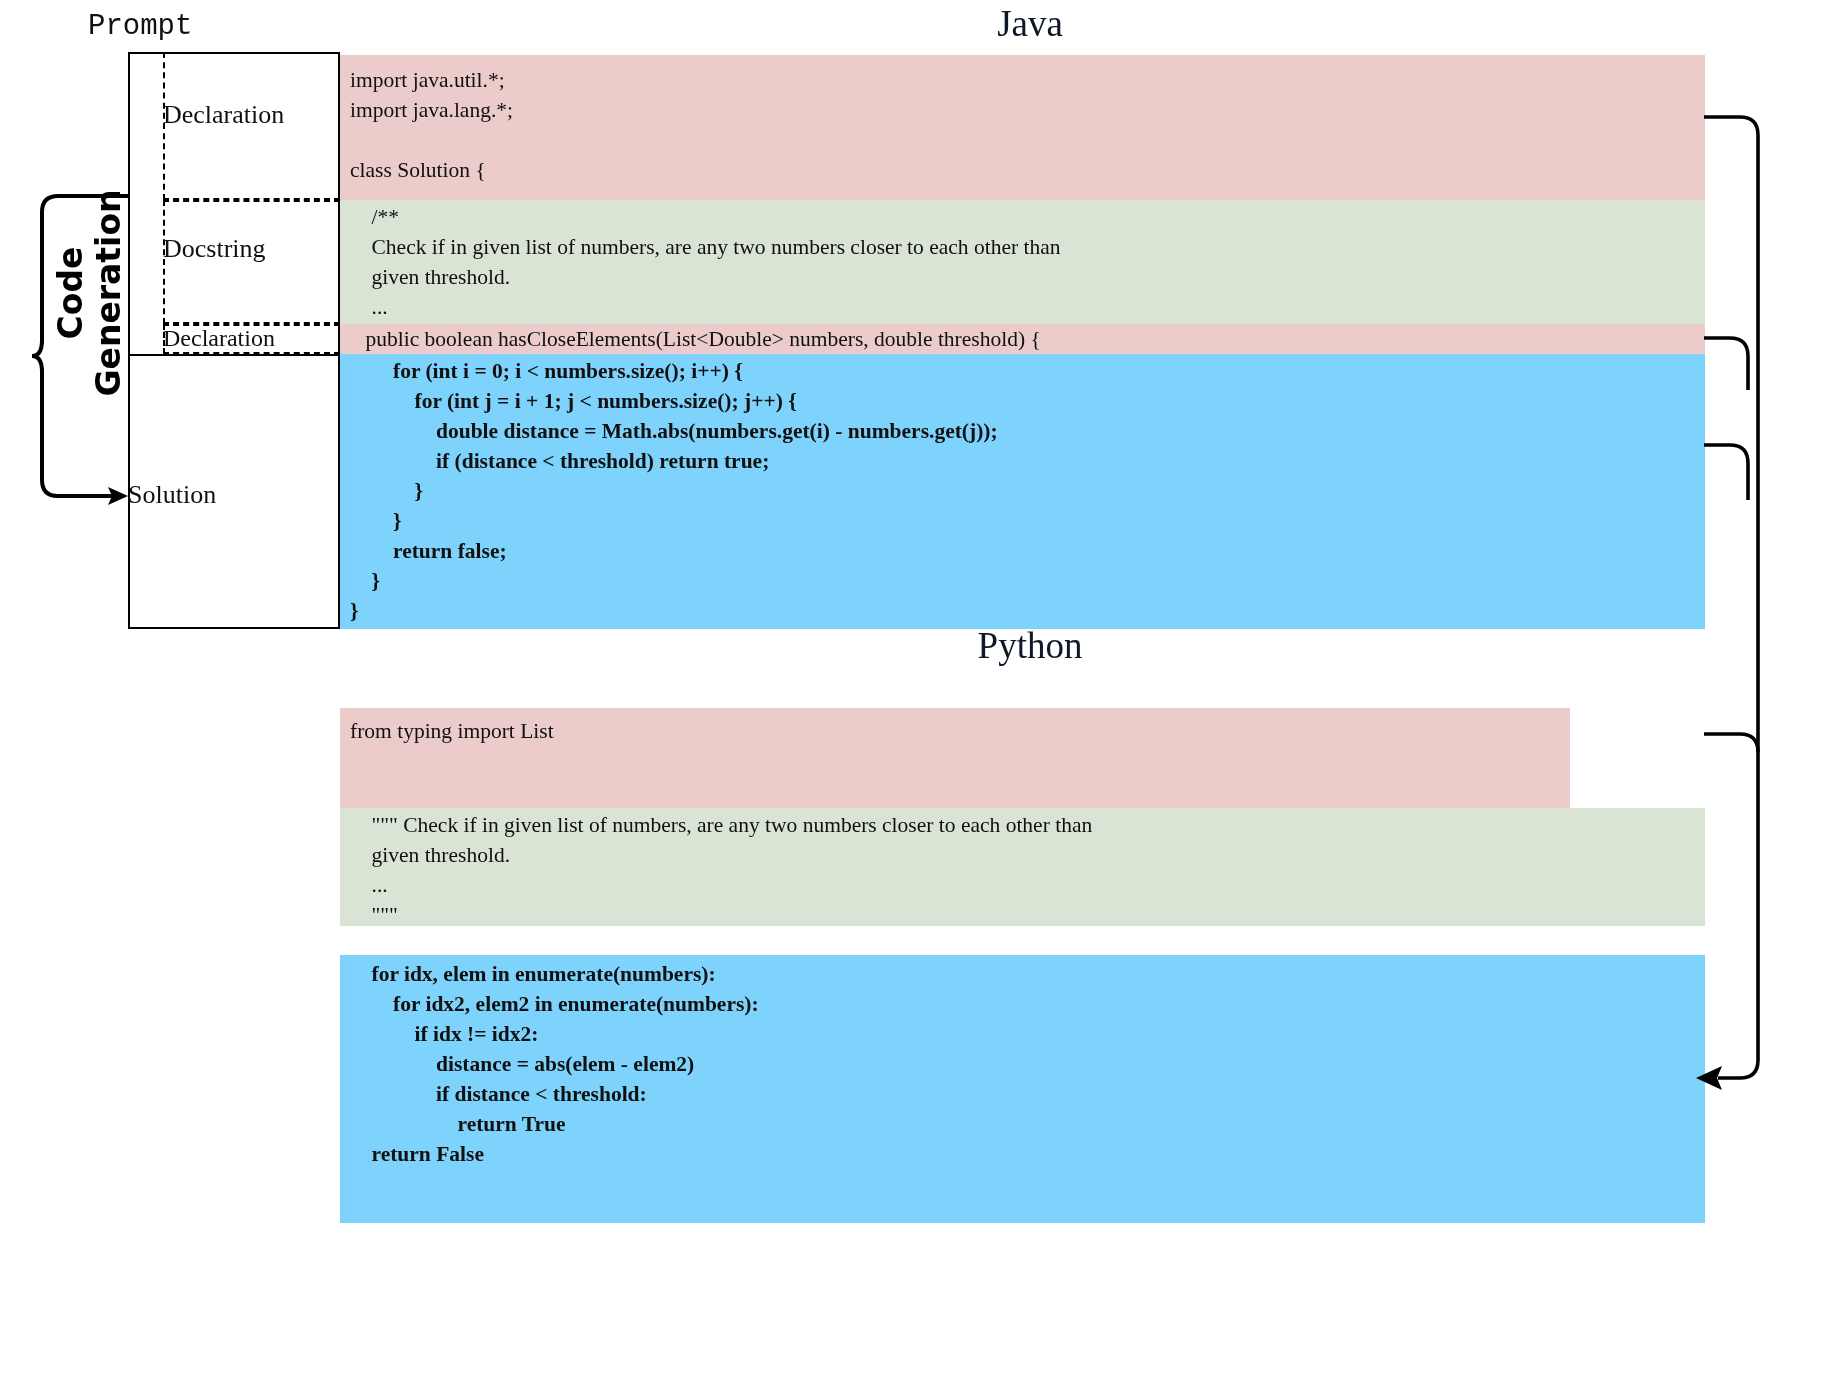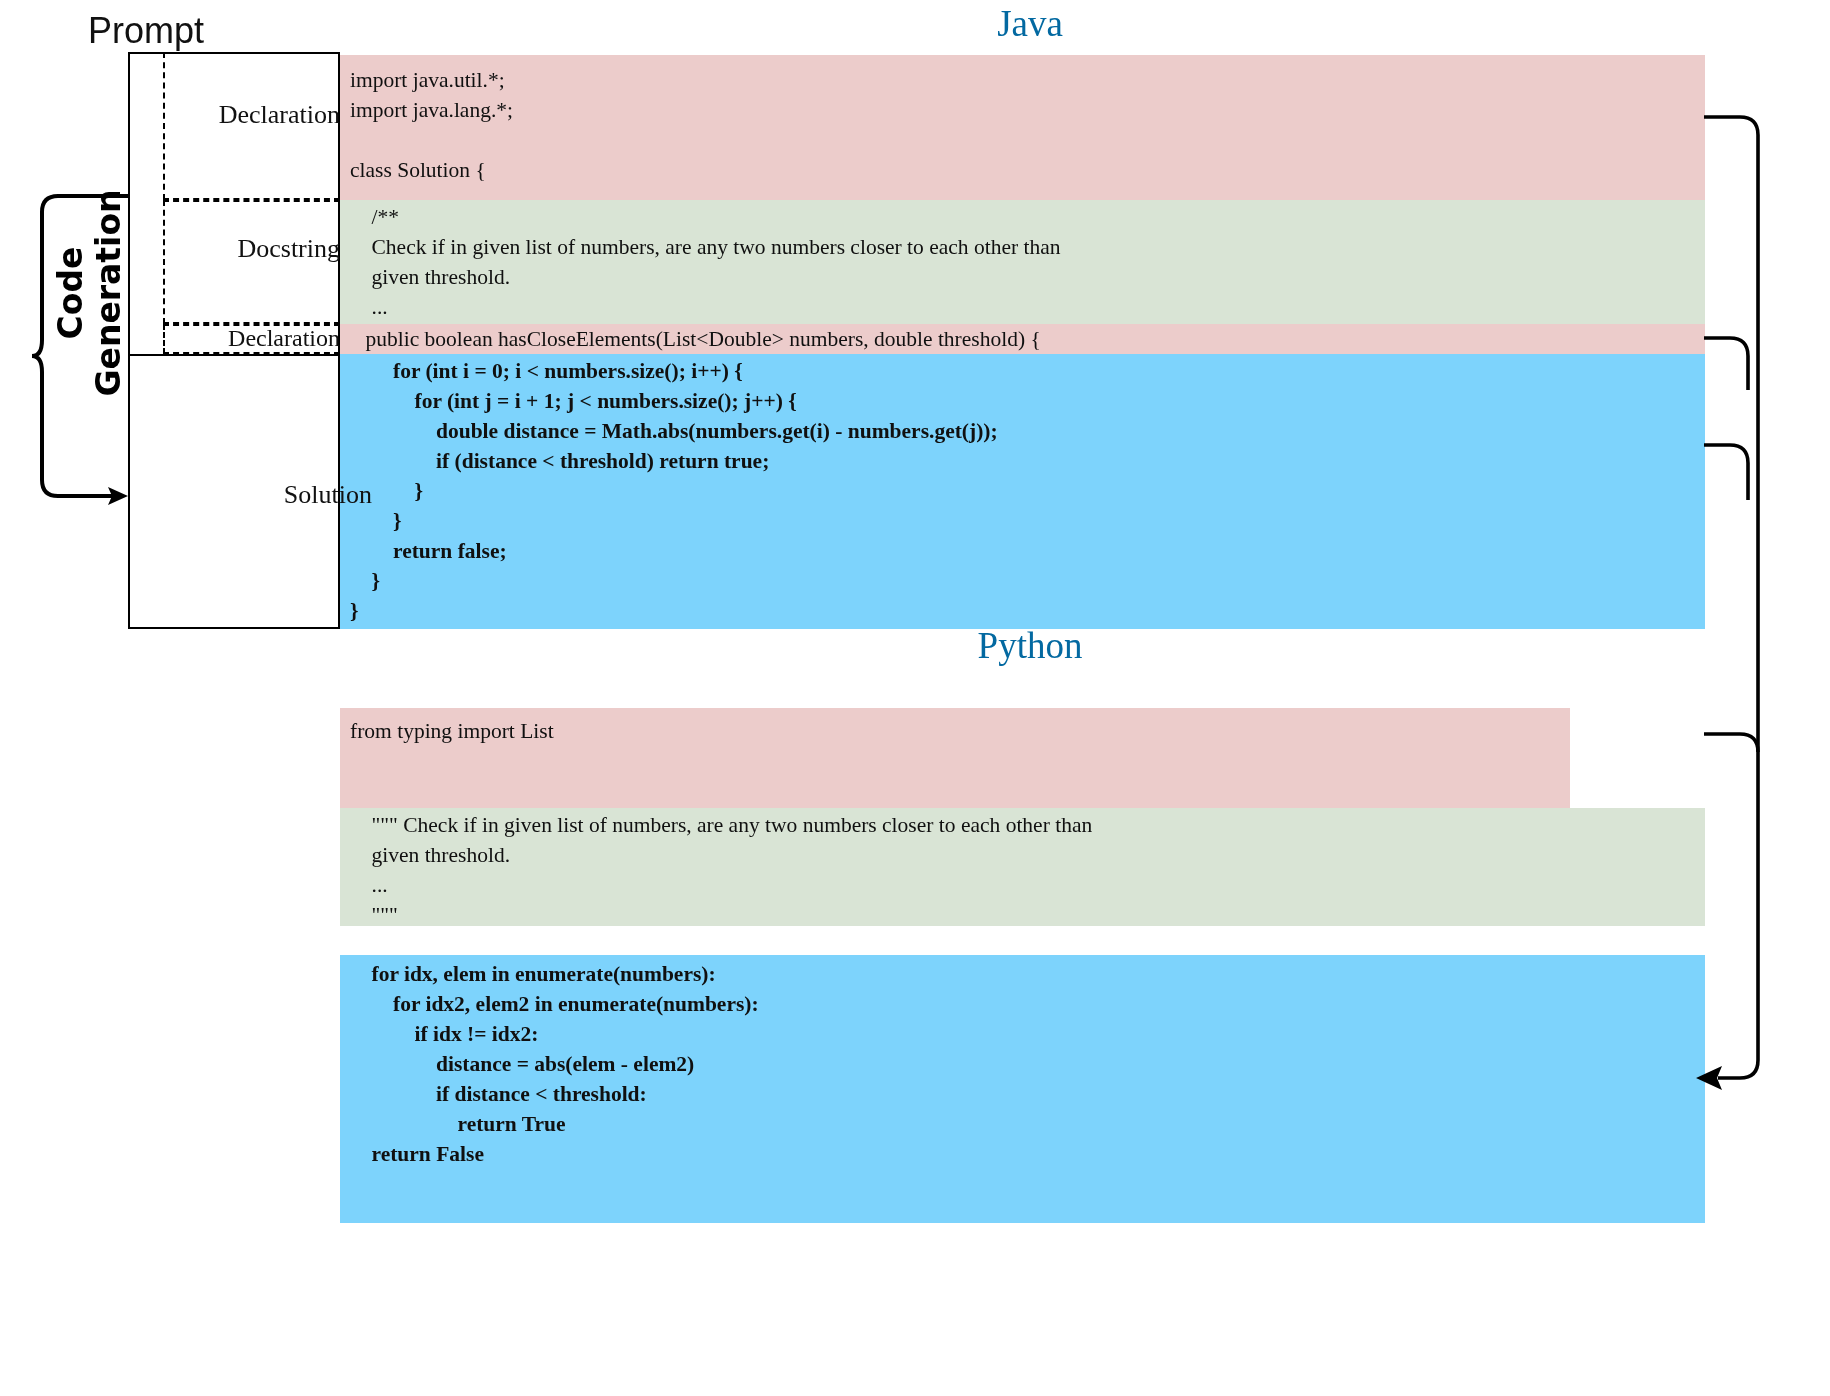--- a/index.html
+++ b/index.html
@@ -5,21 +5,21 @@
   html,body{margin:0;padding:0;}
   body{
     width:1830px;height:1396px;position:relative;background:#ffffff;
     font-family:"Liberation Serif","DejaVu Serif",serif;
     overflow:hidden;
   }
   .abs{position:absolute;}
 
   
   .sec-title{
-    font-size:37px;font-weight:400;color:#0369a1;
+    font-size:37px;font-weight:400;color:#0f172a;
     font-family:"Liberation Serif","DejaVu Serif",serif;
     text-align:center;white-space:nowrap;
   }
 
   
   .vlabel{
     font-family:"DejaVu Sans","Liberation Sans",sans-serif;
     font-weight:bold;color:#000;white-space:nowrap;
     text-align:center;
   }
@@ -33,25 +33,25 @@
   }
   .blk-decl{background:#eccccb;}
   .blk-doc{background:#d9e4d5;}
   .blk-sol{background:#7dd3fc;font-weight:bold;}
 
   
   .solidbox{border:2.5px solid #000;box-sizing:border-box;background:transparent;}
   .dashbox{border:2.5px dashed #000;box-sizing:border-box;background:transparent;}
   .boxlabel{
     font-family:"Liberation Serif","DejaVu Serif",serif;
-    font-size:26px;color:#111;text-align:right;white-space:nowrap;
+    font-size:26px;color:#111;text-align:left;white-space:nowrap;
   }
   .prompt-lbl{
-    font-family:Liberation Sans, sans-serif;
-    font-size:36px;color:#111;white-space:nowrap;
+    font-family:Liberation Mono, monospace;
+    font-size:29px;color:#111;white-space:nowrap;
   }
   svg{overflow:visible;}
 </style>
 </head>
 <body>
 
 <div class="abs sec-title" style="left:880px;top:2px;width:300px;">Java</div>
 
 <div class="abs codeblk blk-decl" style="left:340px;top:55px;width:1365px;height:176px;padding:10px 0 0 10px;">import java.util.*;
 import java.lang.*;

